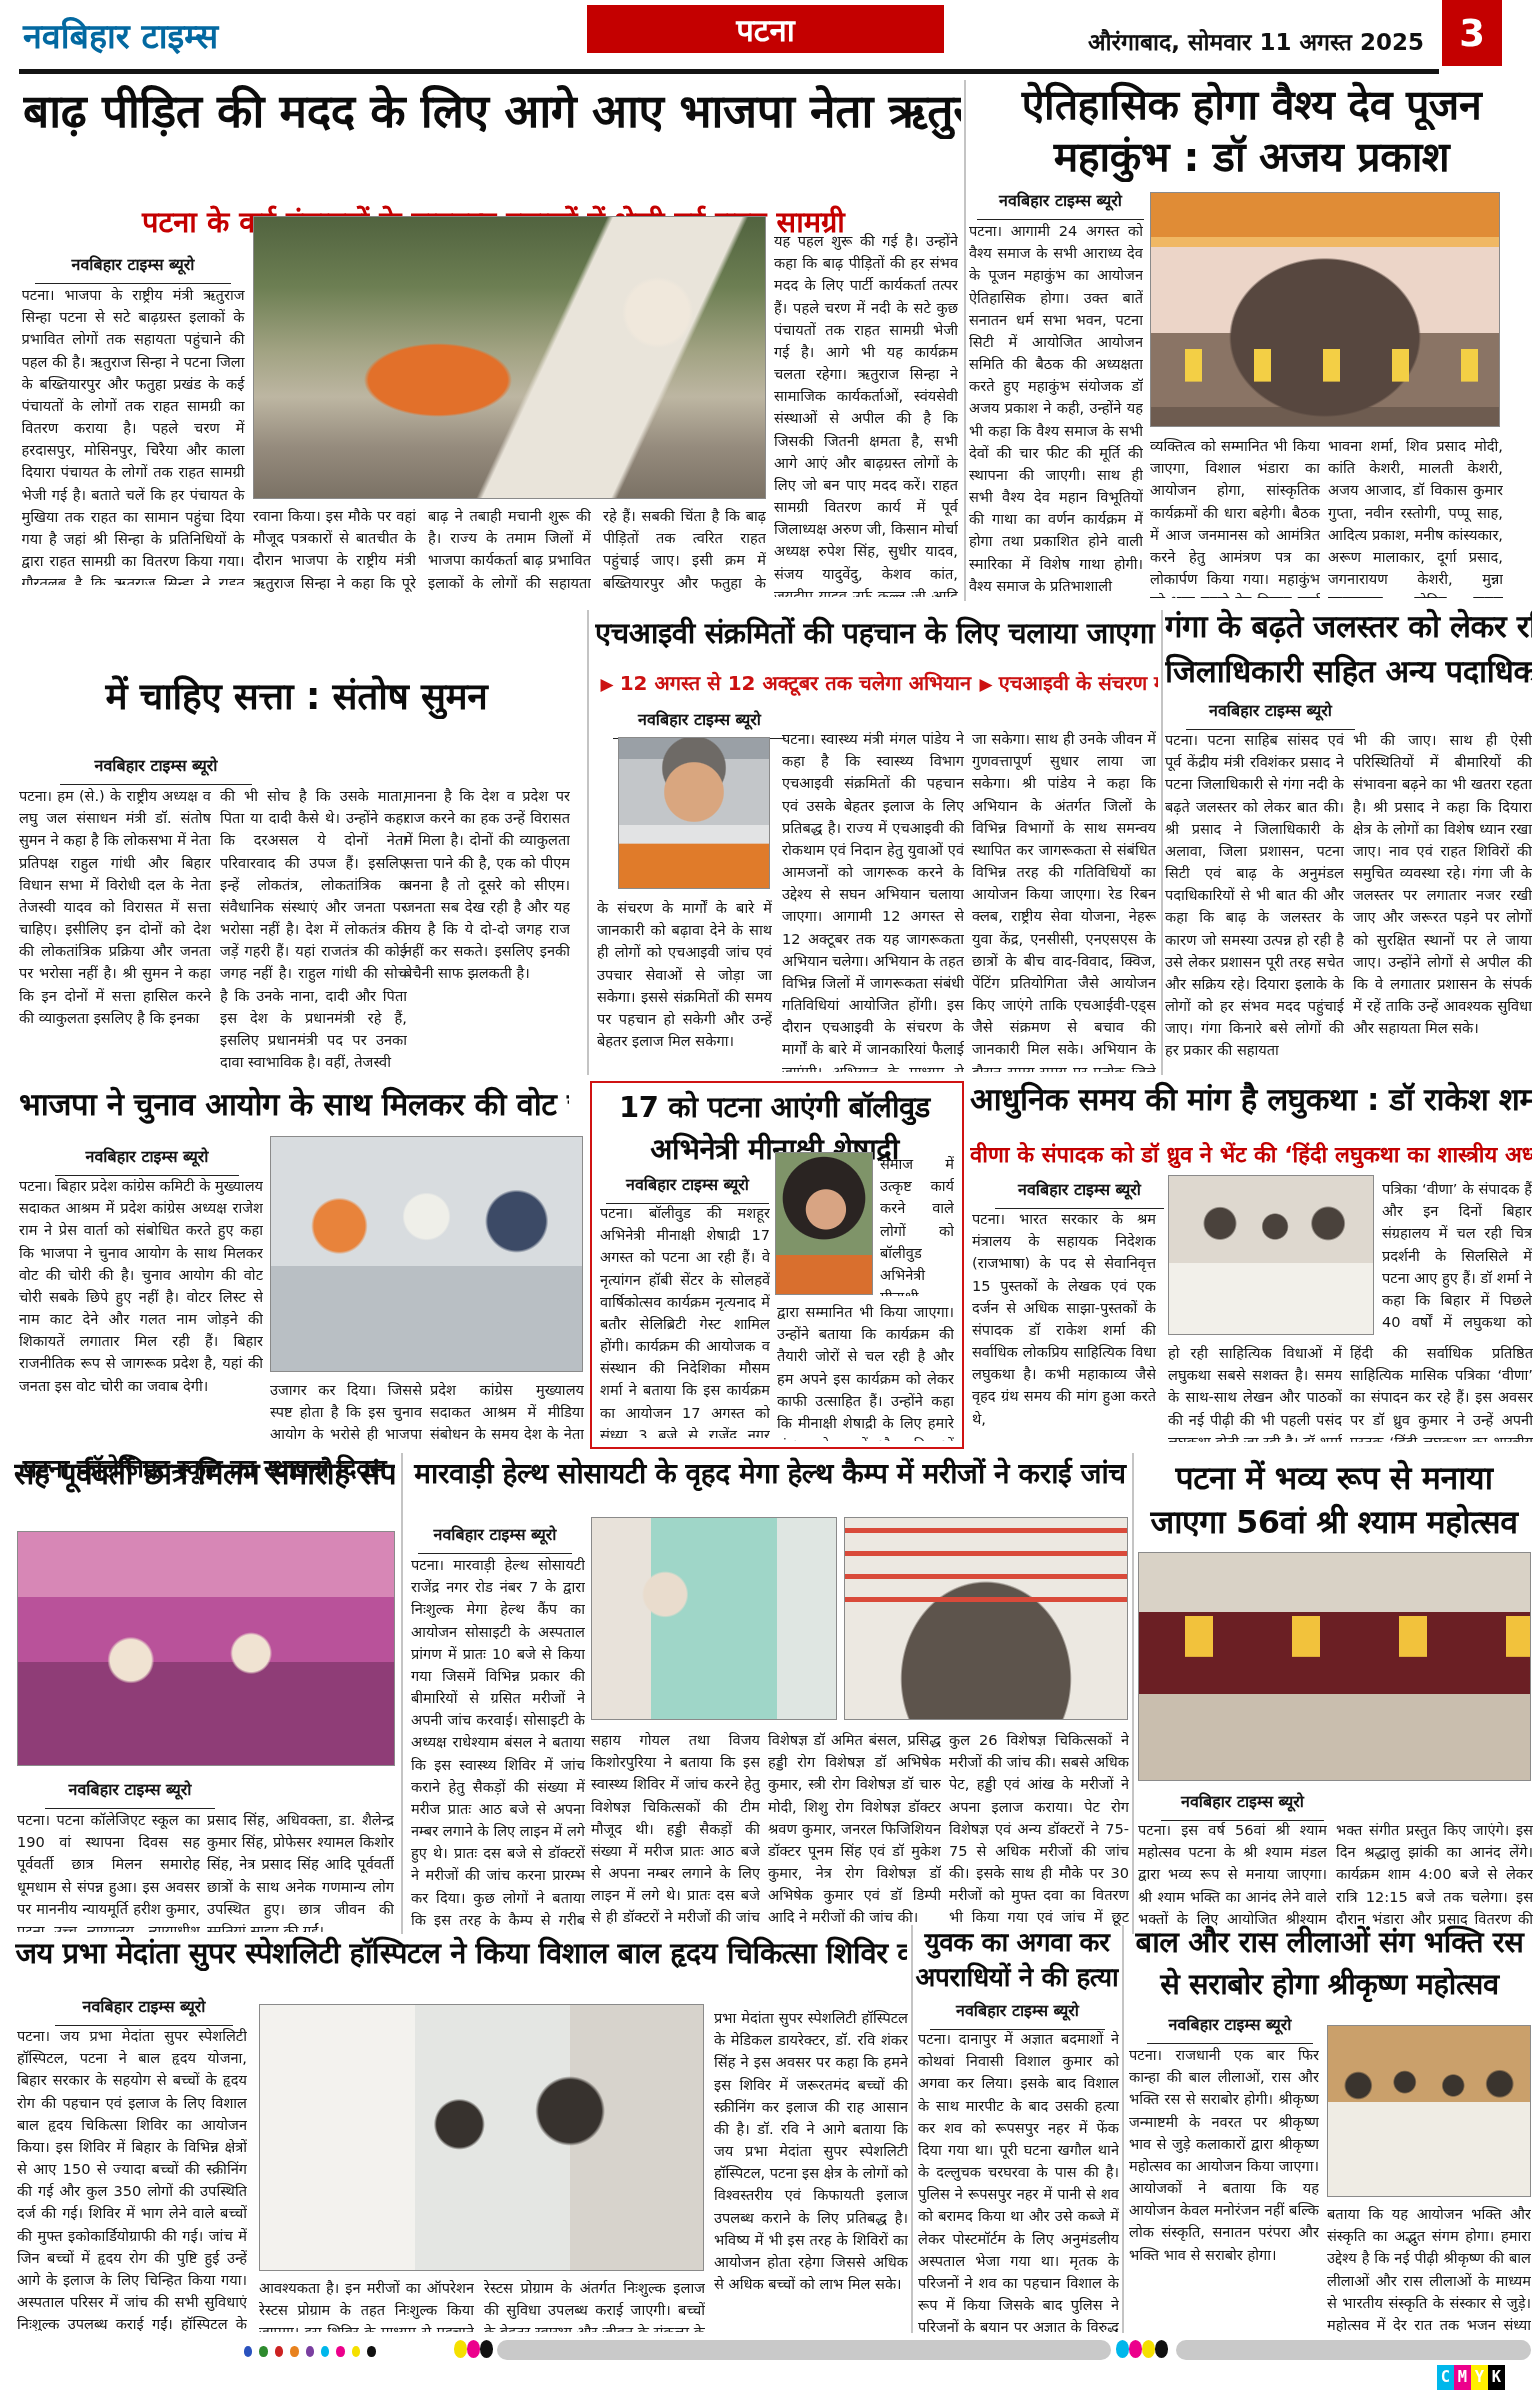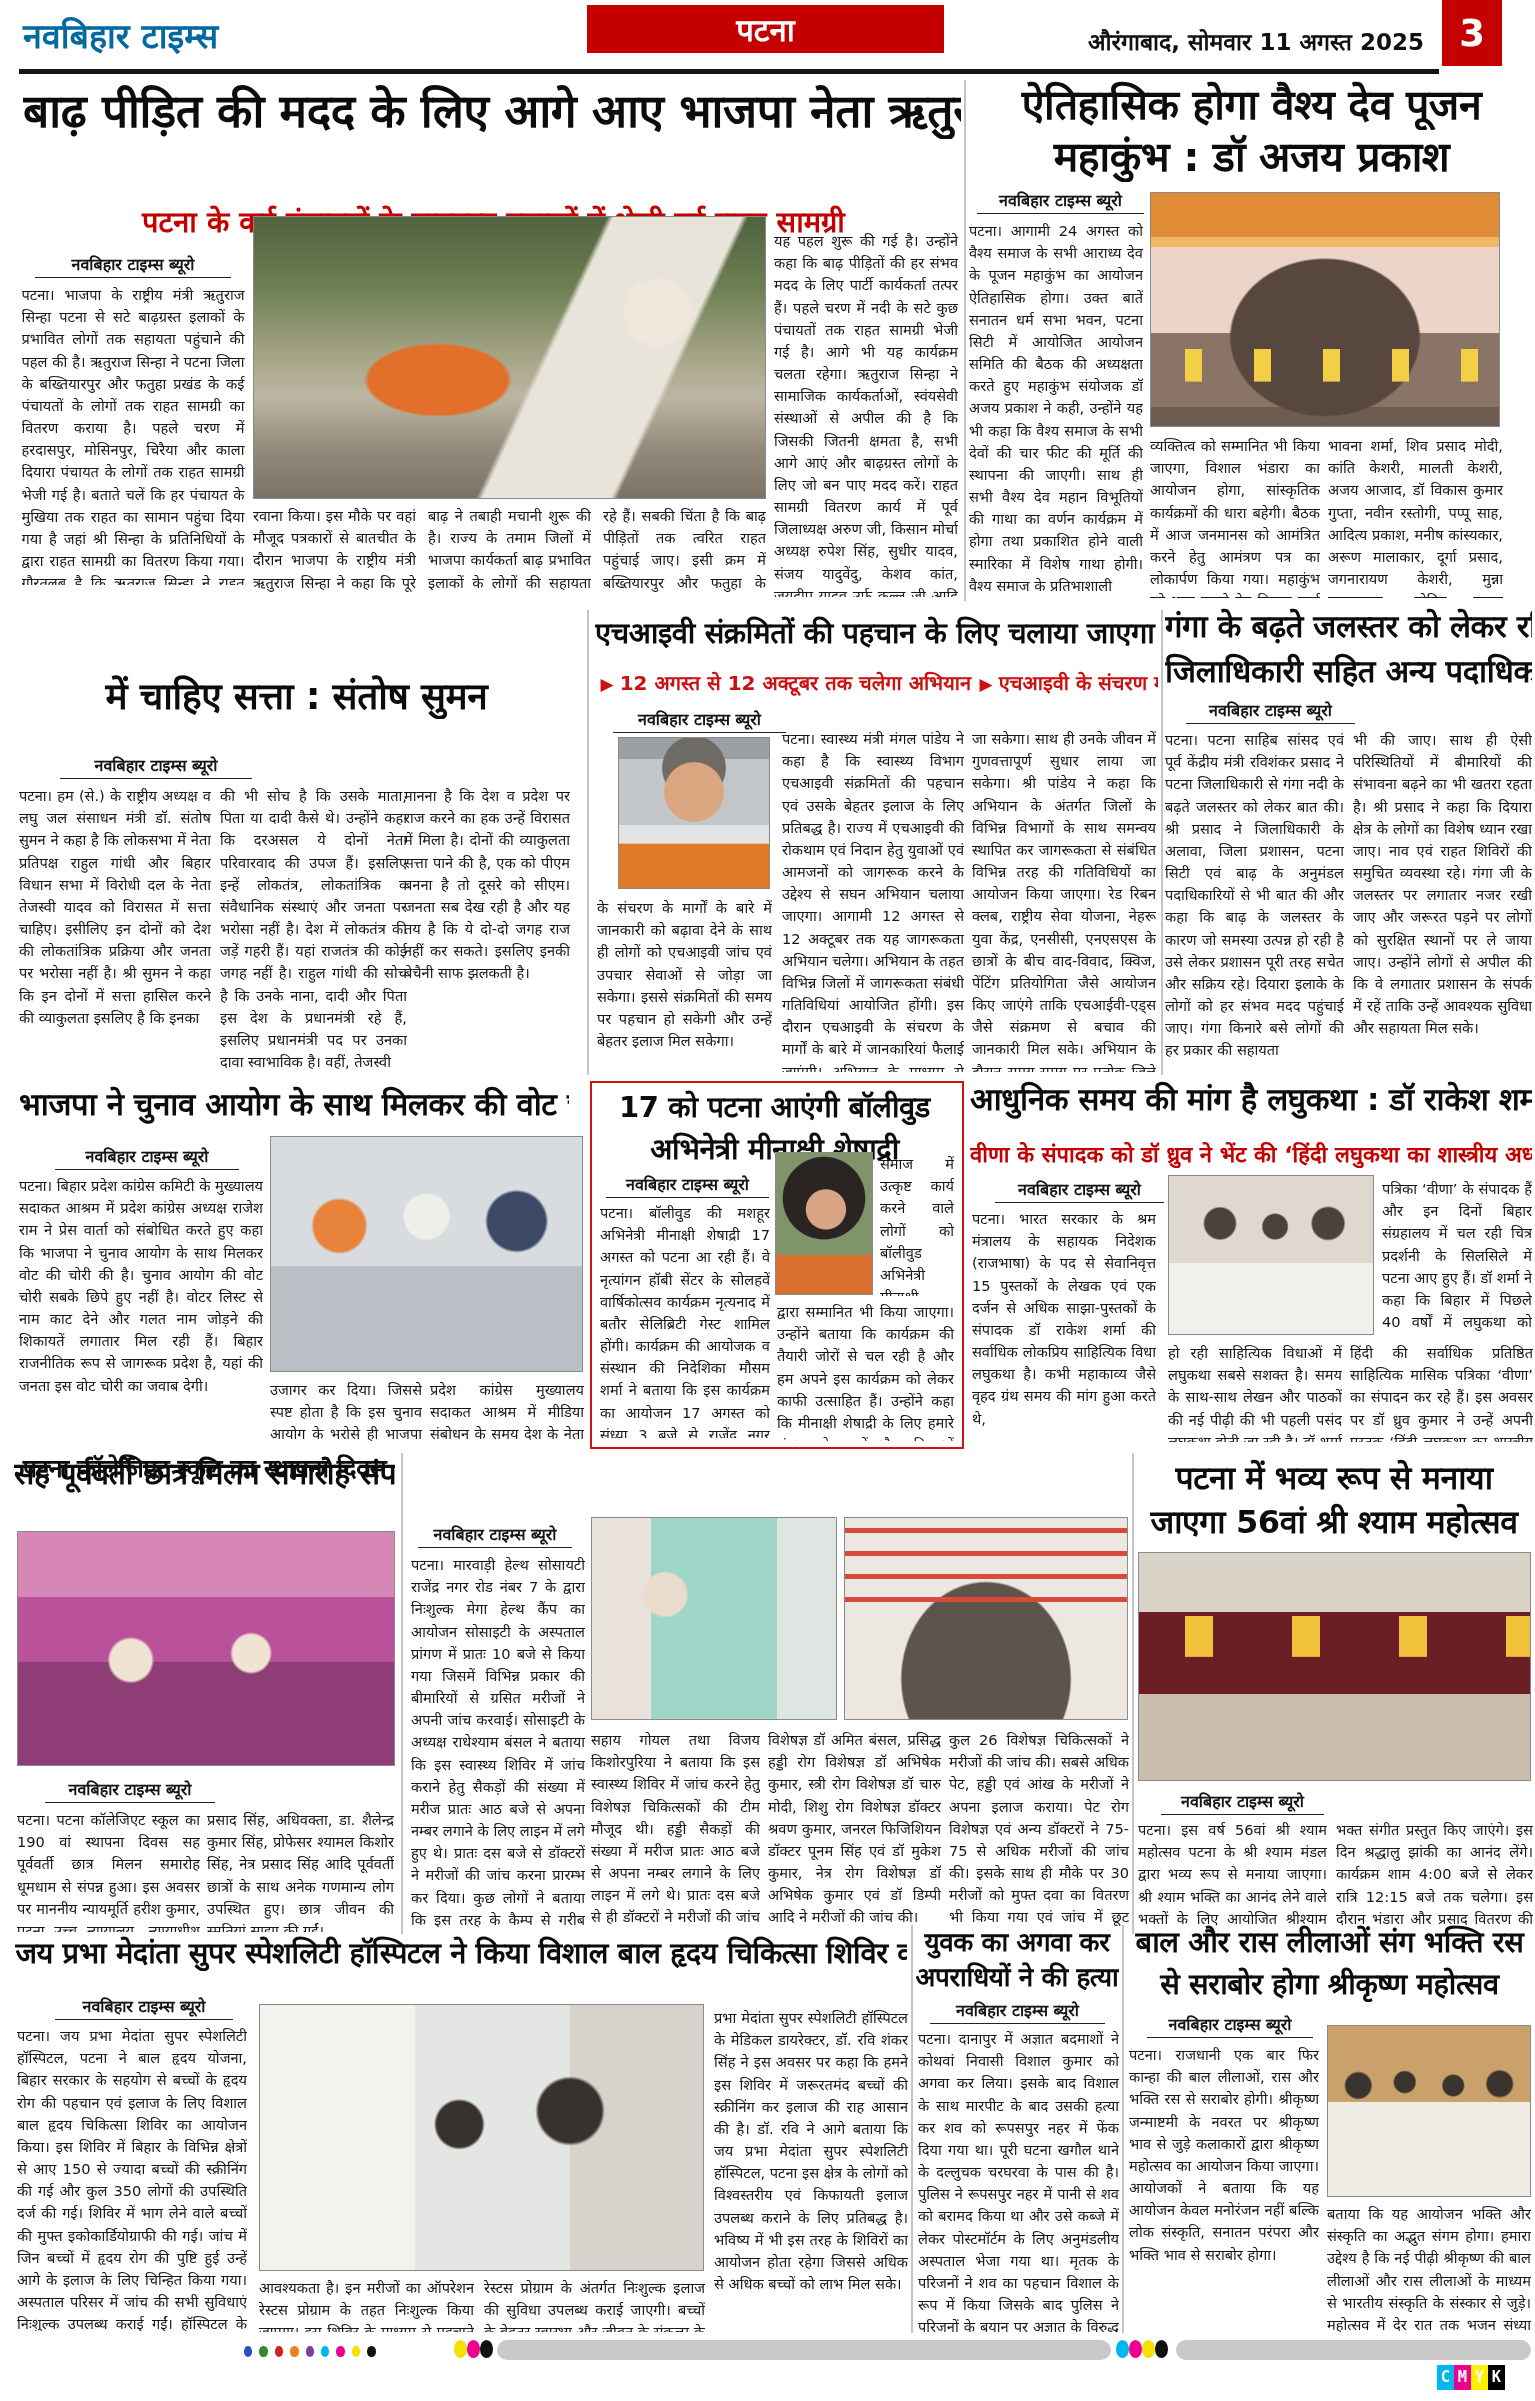--- a/index.html
+++ b/index.html
@@ -13,21 +13,21 @@
   .dateline{font-size:23px;font-weight:bold;color:#111;text-align:right;}
   .pagenum-box{background:#c40000;color:#fff;font-size:37px;font-weight:bold;
                display:flex;align-items:center;justify-content:center;}
   .toprule{background:#141414;}
   
   .hl{font-weight:bold;color:#0c0c0c;text-align:center;white-space:nowrap;overflow:hidden;
       letter-spacing:-0.4px;line-height:1.22;}
   .red{color:#c40000;}
   .sub{font-weight:bold;text-align:center;white-space:nowrap;overflow:hidden;}
   .byline{font-size:16px;font-weight:bold;text-align:center;border-bottom:1.5px solid #222;
-          padding-bottom:2px;white-space:nowrap;overflow:hidden;}
+          padding-bottom:8px;white-space:nowrap;overflow:hidden;}
   .bodycol{font-size:14.6px;line-height:1.52;text-align:justify;overflow:hidden;color:#161616;}
   .kicker{font-weight:bold;color:#cc1111;font-size:20px;white-space:nowrap;overflow:hidden;}
   .kicker .tri{font-size:17px;margin:0 6.1px 0 1.5px;}
   .vr{background:#c4c4c4;width:1.5px;}
   .redbox{border:2.3px solid #d01313;}
   
   .photo{border:0.8px solid #8a8a8a;box-sizing:border-box;}
   .ph-flood{background:
     radial-gradient(circle at 79% 34%, #f0e8dc 0 7%, rgba(0,0,0,0) 8%),
     radial-gradient(ellipse at 36% 58%, #e2702a 0 15%, rgba(0,0,0,0) 16%),
@@ -174,20 +174,21 @@
   <div class="abs bodycol" style="left:1350px;top:1342px;width:183px;height:100px;">हिंदी की सर्वाधिक प्रतिष्ठित साहित्यिक मासिक पत्रिका ‘वीणा’ का संपादन कर रहे हैं। इस अवसर पर डॉ ध्रुव कुमार ने उन्हें अपनी पुस्तक ‘हिंदी लघुकथा का शास्त्रीय अध्ययन’ भेंट की।</div>
 
   <div class="abs hl" style="left:14px;top:1454px;width:381px;font-size:25px;">पटना कॉलेजिएट स्कूल का  स्थापना दिवस</div>
   <div class="abs hl" style="left:14px;top:1456px;width:381px;font-size:30px;">सह पूर्ववर्ती छात्र मिलन समारोह संपन्न</div>
   <div class="abs photo ph-school" style="left:17px;top:1531px;width:378px;height:235px;"></div>
   <div class="abs byline" style="left:45px;top:1778px;width:170px;">नवबिहार टाइम्स ब्यूरो</div>
   <div class="abs bodycol" style="left:17px;top:1809px;width:183px;height:123px;">पटना। पटना कॉलेजिएट स्कूल का 190 वां स्थापना दिवस सह पूर्ववर्ती छात्र मिलन समारोह धूमधाम से संपन्न हुआ। इस अवसर पर माननीय न्यायमूर्ति हरीश कुमार, पटना उच्च न्यायालय, न्यायाधीश अनंत कुमार सिंह, कुमारी अनुपमा सिंह, डा. सत्येन्द्र कुमार सिंह, अभिनेता, नवरत्न</div>
   <div class="abs bodycol" style="left:207px;top:1809px;width:187px;height:123px;">प्रसाद सिंह, अधिवक्ता, डा. शैलेन्द्र कुमार सिंह, प्रोफेसर श्यामल किशोर सिंह, नेत्र प्रसाद सिंह आदि पूर्ववर्ती छात्रों के साथ अनेक गणमान्य लोग उपस्थित हुए। छात्र जीवन की स्मृतियां साझा की गईं।</div>
   <div class="abs vr" style="left:401px;top:1453px;height:481px;"></div>
 
+  <div class="abs hl" style="left:411px;top:1457px;width:718px;font-size:28px;">मारवाड़ी हेल्थ सोसायटी के वृहद मेगा हेल्थ कैम्प में मरीजों ने कराई जांच</div>
   <div class="abs byline" style="left:418px;top:1523px;width:154px;">नवबिहार टाइम्स ब्यूरो</div>
   <div class="abs bodycol" style="left:411px;top:1554px;width:174px;height:378px;">पटना। मारवाड़ी हेल्थ सोसायटी राजेंद्र नगर रोड नंबर 7 के द्वारा निःशुल्क मेगा हेल्थ कैंप का आयोजन सोसाइटी के अस्पताल प्रांगण में प्रातः 10 बजे से किया गया जिसमें विभिन्न प्रकार की बीमारियों से ग्रसित मरीजों ने अपनी जांच करवाई। सोसाइटी के अध्यक्ष राधेश्याम बंसल ने बताया कि इस स्वास्थ्य शिविर में जांच कराने हेतु सैकड़ों की संख्या में मरीज प्रातः आठ बजे से अपना नम्बर लगाने के लिए लाइन में लगे हुए थे। प्रातः दस बजे से डॉक्टरों ने मरीजों की जांच करना प्रारम्भ कर दिया। कुछ लोगों ने बताया कि इस तरह के कैम्प से गरीब मरीजों को काफी लाभ मिलता है।</div>
   <div class="abs photo ph-clinic1" style="left:591px;top:1517px;width:246px;height:203px;"></div>
   <div class="abs photo ph-clinic2" style="left:844px;top:1517px;width:284px;height:203px;"></div>
   <div class="abs bodycol" style="left:591px;top:1729px;width:169px;height:203px;">सहाय गोयल तथा विजय किशोरपुरिया ने बताया कि इस स्वास्थ्य शिविर में जांच करने हेतु विशेषज्ञ चिकित्सकों की टीम मौजूद थी। हड्डी सैकड़ों की संख्या में मरीज प्रातः आठ बजे से अपना नम्बर लगाने के लिए लाइन में लगे थे। प्रातः दस बजे से ही डॉक्टरों ने मरीजों की जांच शुरू कर दी। इस कैंप में मुफ्त दवा का वितरण भी किया गया।</div>
   <div class="abs bodycol" style="left:768px;top:1729px;width:173px;height:203px;">विशेषज्ञ डॉ अमित बंसल, प्रसिद्ध हड्डी रोग विशेषज्ञ डॉ अभिषेक कुमार, स्त्री रोग विशेषज्ञ डॉ चारु मोदी, शिशु रोग विशेषज्ञ डॉक्टर श्रवण कुमार, जनरल फिजिशियन डॉक्टर पूनम सिंह एवं डॉ मुकेश कुमार, नेत्र रोग विशेषज्ञ डॉ अभिषेक कुमार एवं डॉ डिम्पी आदि ने मरीजों की जांच की।</div>
   <div class="abs bodycol" style="left:949px;top:1729px;width:180px;height:203px;">कुल 26 विशेषज्ञ चिकित्सकों ने मरीजों की जांच की। सबसे अधिक पेट, हड्डी एवं आंख के मरीजों ने अपना इलाज कराया। पेट रोग विशेषज्ञ एवं अन्य डॉक्टरों ने 75-75 से अधिक मरीजों की जांच की। इसके साथ ही मौके पर 30 मरीजों को मुफ्त दवा का वितरण भी किया गया एवं जांच में छूट प्रदान की गई।</div>
   <div class="abs vr" style="left:1132px;top:1453px;height:481px;"></div>
 
   <div class="abs hl" style="left:1136px;top:1459px;width:396px;font-size:32px;">पटना में भव्य रूप से मनाया</div>

